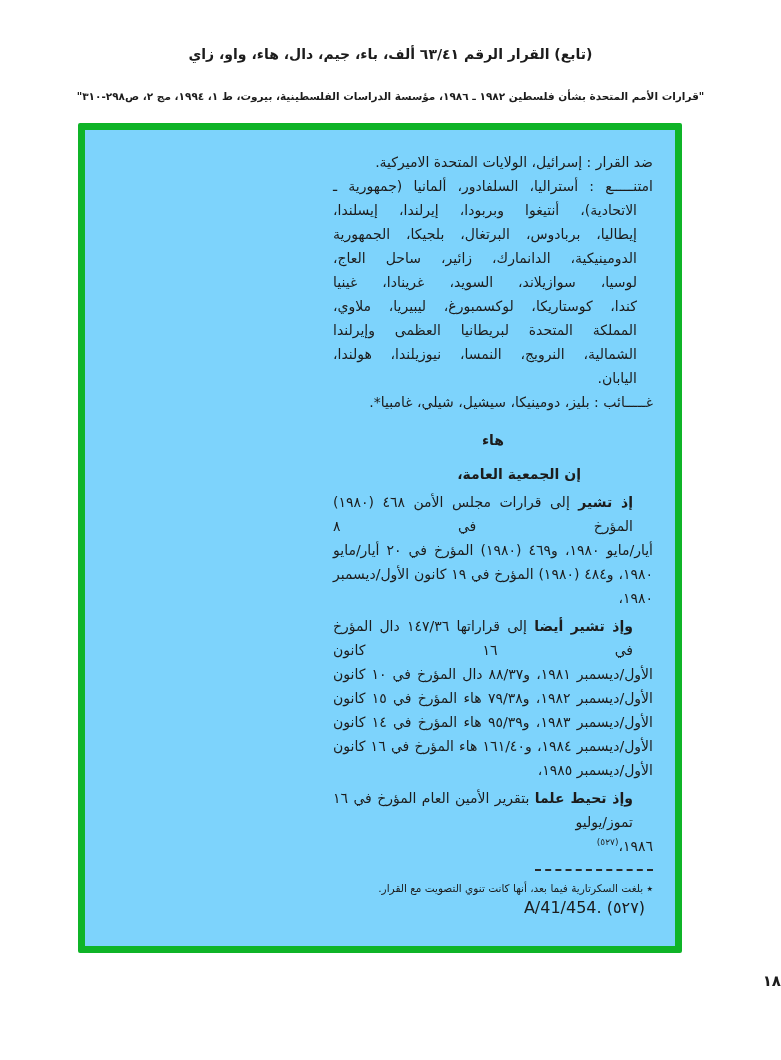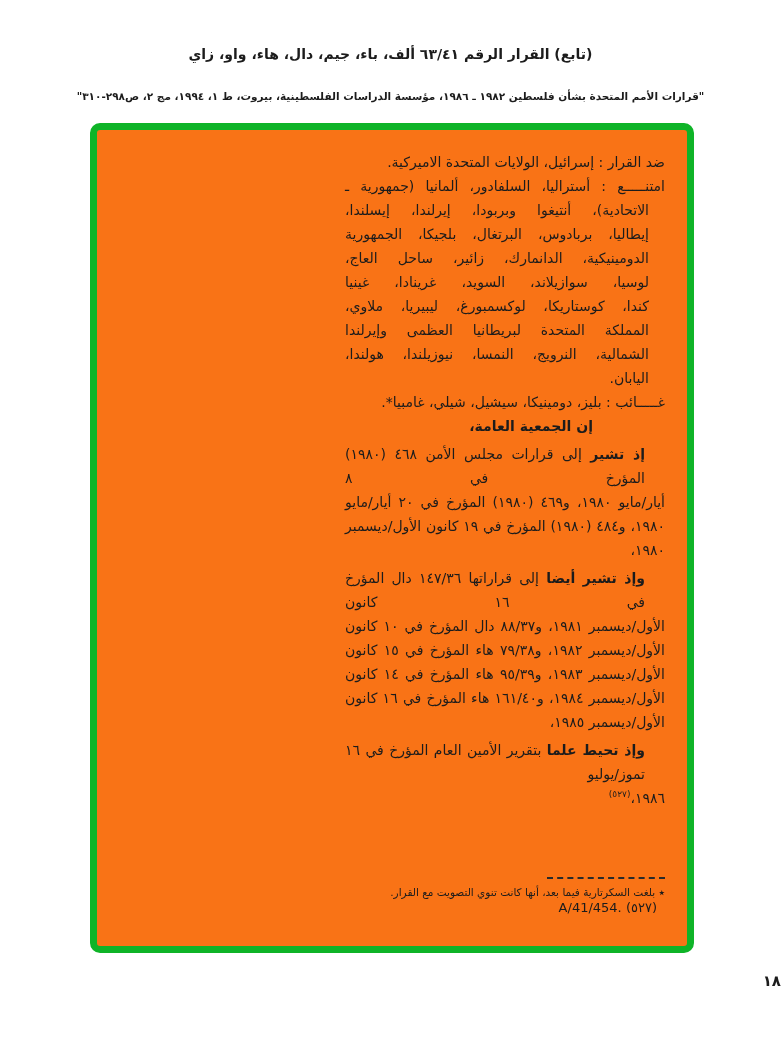--- a/index.html
+++ b/index.html
@@ -13,24 +13,24 @@
     position:absolute; top:46px; left:0; width:100%;
     text-align:center; direction:rtl;
     font-size:14px; font-weight:bold; letter-spacing:0.5px;
   }
   .hdr2 {
     position:absolute; top:90px; left:0; width:100%;
     text-align:center; direction:rtl;
     font-size:10.5px; font-weight:bold;
   }
   .frame {
-    position:absolute; left:90px; top:123px;
+    position:absolute; left:78px; top:123px;
     width:604px; height:830px;
-    border:7px solid #0fb428; border-radius:10px;
-    background:#f97316;
+    border:7px solid #0fb428; border-radius:2px;
+    background:#7dd3fc;
   }
   .content {
     position:absolute; top:20px; right:22px; width:320px;
     direction:rtl; font-size:14px; line-height:24px;
     text-align:right;
   }
   .line { text-align:justify; text-align-last:justify; }
   .line.natural { text-align:justify; text-align-last:right; }
   .ind { padding-right:16px; }
   .vote-label { white-space:nowrap; }
@@ -44,23 +44,23 @@
   .fn-ref { font-size:9px; vertical-align:super; line-height:1; }
   .footnotes {
     position:absolute; bottom:30px; right:22px; width:320px;
     direction:rtl;
   }
   .fn-sep {
     width:118px; height:0;
     border-top:2px dashed #2a2a2a;
     margin-bottom:6px;
   }
-  .fn1 { font-size:10.5px; line-height:15px; text-align:right; }
+  .fn1 { font-size:10.5px; line-height:23px; text-align:right; }
   .fn1 .star { font-weight:bold; font-size:12px; }
-  .fn2 { font-size:13px; line-height:16px; text-align:right; padding-right:8px; }
+  .fn2 { font-size:16px; line-height:16px; text-align:right; padding-right:8px; }
   .pageno {
     position:absolute; top:972px; left:0; width:100%;
     text-align:right; font-size:15px; font-weight:bold;
   }
 </style>
 </head>
 <body>
 
 <div class="hdr1">(تابع) القرار الرقم ٦٣/٤١ ألف، باء، جيم، دال، هاء، واو، زاي</div>
 <div class="hdr2">"قرارات الأمم المتحدة بشأن فلسطين ١٩٨٢ ـ ١٩٨٦، مؤسسة الدراسات الفلسطينية، بيروت، ط ١، ١٩٩٤، مج ٢، ص٢٩٨-٣١٠"</div>
@@ -81,20 +81,21 @@
     <div class="line ind">لوسيا، سوازيلاند، السويد، غرينادا، غينيا</div>
     <div class="line ind">كندا، كوستاريكا، لوكسمبورغ، ليبيريا، ملاوي،</div>
     <div class="line ind">المملكة المتحدة لبريطانيا العظمى وإيرلندا</div>
     <div class="line ind">الشمالية، النرويج، النمسا، نيوزيلندا، هولندا،</div>
     <div class="line natural ind">اليابان.</div>
 
     <div class="line natural">
       <span class="vote-label">غـــــائب</span><span> : بليز، دومينيكا، سيشيل، شيلي، غامبيا*.</span>
     </div>
 
+    <div class="sec-head">هاء</div>
     <div class="intro">إن الجمعية العامة،</div>
 
     <div class="para">
       <div class="line firstline">
         <span class="lead">إذ تشير</span><span> إلى قرارات مجلس الأمن ٤٦٨ (١٩٨٠) المؤرخ في ٨</span>
       </div>
       <div class="line">أيار/مايو ١٩٨٠، و٤٦٩ (١٩٨٠) المؤرخ في ٢٠ أيار/مايو</div>
       <div class="line">١٩٨٠، و٤٨٤ (١٩٨٠) المؤرخ في ١٩ كانون الأول/ديسمبر</div>
       <div class="line natural">١٩٨٠،</div>
     </div>

